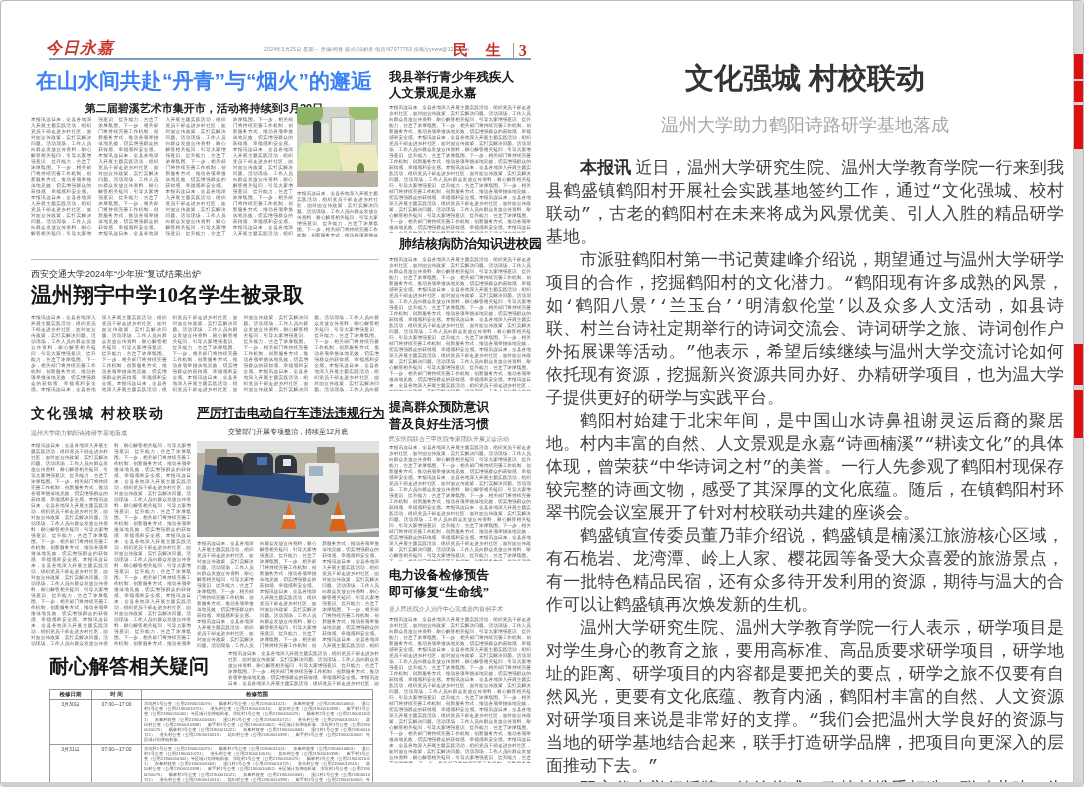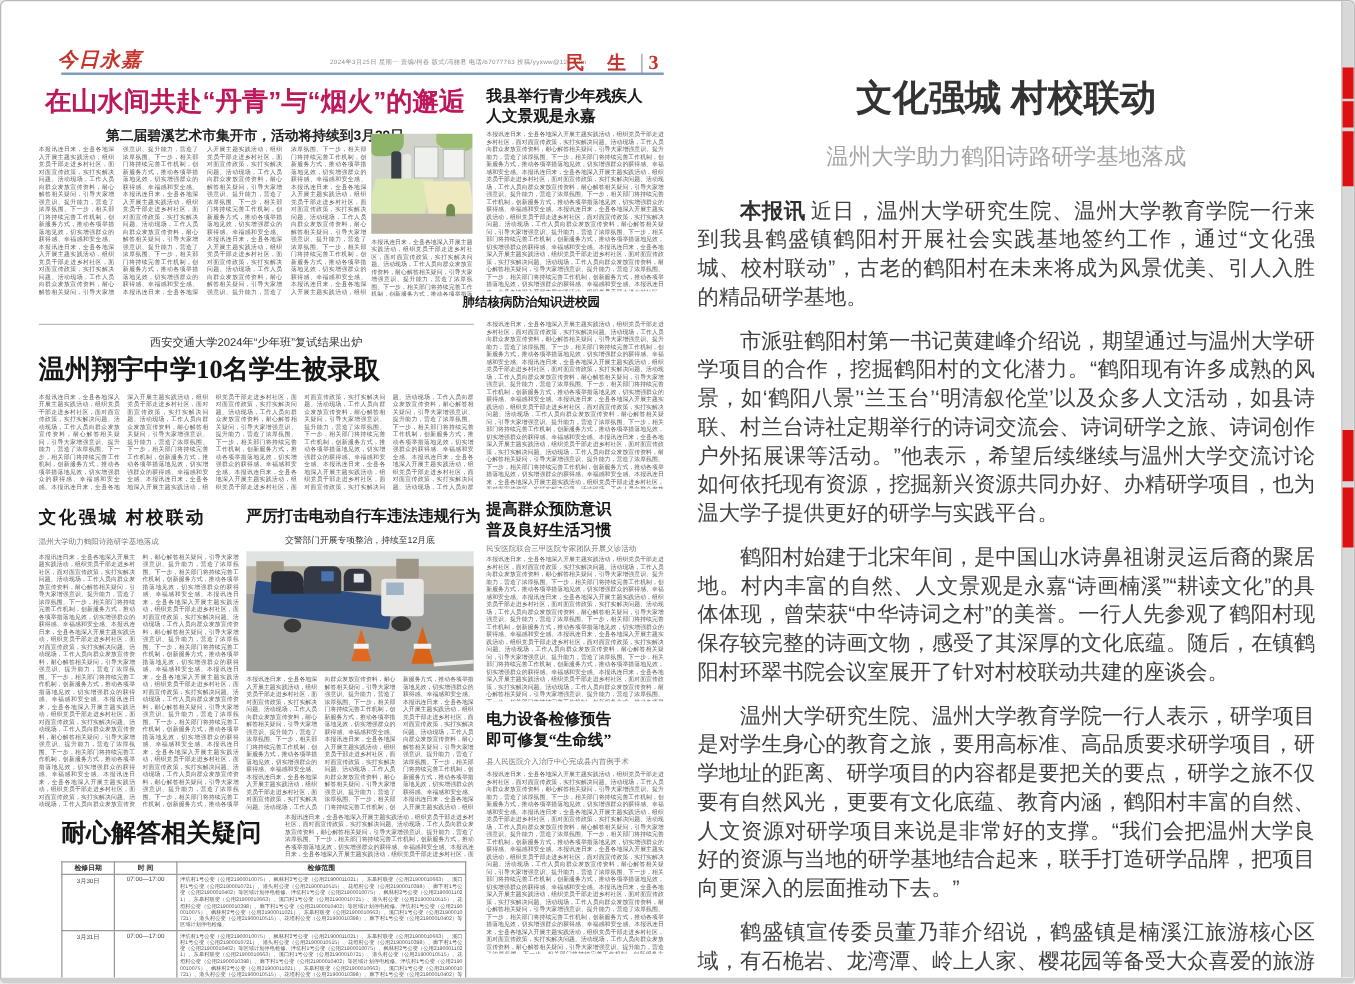--- a/index.html
+++ b/index.html
@@ -9,24 +9,24 @@
   #paper{position:absolute;left:22px;top:30px;width:510px;height:740px;background:#fff;}
   #paper *{box-sizing:border-box;}
   .abs{position:absolute;}
   .logo{font-family:"Liberation Serif",serif;font-weight:bold;font-style:italic;
         font-size:16px;color:#c5342c;letter-spacing:1px;}
   .dateline{font-size:5px;color:#8a8a8a;letter-spacing:.3px;white-space:nowrap;}
   .section-name{font-family:"Liberation Serif",serif;font-weight:bold;font-size:15px;color:#c5342c;letter-spacing:7px;}
   .page-no{font-family:"Liberation Serif",serif;font-weight:bold;font-size:16px;color:#c5342c;}
   .sec-div{width:1px;height:16px;background:#9a9a9a;margin:0 5px;}
   .blue-rule{height:2px;background:#7d9cbe;}
-  .lead-headline{font-size:21px;font-weight:900;color:#be185d;text-align:center;letter-spacing:0px;
+  .lead-headline{font-size:21px;font-weight:900;color:#3b82f6;text-align:center;letter-spacing:0px;
                  font-family:"Liberation Sans",sans-serif;white-space:nowrap;}
   .lead-subhead{font-size:11px;font-weight:bold;color:#222;text-align:center;white-space:nowrap;}
-  .kicker{font-size:9px;color:#333;text-align:center;white-space:nowrap;}
+  .kicker{font-size:9px;color:#333;white-space:nowrap;}
   .serif-head{font-family:"Liberation Serif",serif;font-weight:900;color:#161616;}
   .micro{font-size:4.7px;line-height:6px;color:#555;text-align:justify;overflow:hidden;
          word-break:break-all;}
   .micro.c2{column-count:2;column-gap:6px;}
   .micro.c3{column-count:3;column-gap:6px;}
   .micro.c4{column-count:4;column-gap:7px;}
   .micro.c5{column-count:5;column-gap:6px;}
   .sub-gray{font-size:6px;color:#777;white-space:nowrap;}
   .hrule{height:1px;background:#bbb;}
   
@@ -38,21 +38,21 @@
   .ptable th{font-size:5.5px;color:#333;font-weight:bold;text-align:center;height:8px;}
   .ptable td{font-size:5px;color:#444;}
   .ptable td.range{font-size:4.2px;line-height:5.2px;color:#555;text-align:justify;word-break:break-all;
                    height:33px;overflow:hidden;}
   .cdate{width:42px;text-align:center;} .ctime{width:50px;text-align:center;}
   
   #reader{position:absolute;left:545px;top:30px;width:518px;}
   .r-title{font-size:29px;font-weight:600;color:#333;text-align:center;margin:28px 0 0 0;}
   .r-subtitle{font-size:18px;color:#a6a6a6;text-align:center;margin:14px 0 0 0;}
   .r-body{margin-top:20px;font-size:17px;line-height:23px;color:#414141;text-align:justify;}
-  .r-body p{margin:12px;text-indent:2em;}
+  .r-body p{margin:0;text-indent:2em;font-family:Liberation Mono, monospace;}
   .r-body b{margin-right:4px;color:#2e2e2e;}
   
   #scrollstrip{position:absolute;right:0;top:0;bottom:0;width:9px;background:#d8d8d8;border-left:1px solid #c6c6c6;}
   #scrollstrip .marker{position:absolute;left:0;right:0;background:#dd1111;}
 </style>
 </head>
 <body>
 
 <div id="window">
 
@@ -88,21 +88,21 @@
     <div class="abs hrule" style="left:8px;top:228px;width:348px;"></div>
 
     <div class="abs kicker" style="left:8px;top:237px;width:348px;">西安交通大学2024年“少年班”复试结果出炉</div>
     <div class="abs serif-head" style="left:8px;top:250px;width:348px;font-size:21px;text-align:left;white-space:nowrap;">温州翔宇中学10名学生被录取</div>
     <div class="abs micro c5" style="left:8px;top:284px;width:348px;height:82px;">本报讯连日来，全县各地深入开展主题实践活动，组织党员干部走进乡村社区，面对面宣传政策，实打实解决问题。活动现场，工作人员向群众发放宣传资料，耐心解答相关疑问，引导大家增强意识、提升能力，营造了浓厚氛围。下一步，相关部门将持续完善工作机制，创新服务方式，推动各项举措落地见效，切实增强群众的获得感、幸福感和安全感。本报讯连日来，全县各地深入开展主题实践活动，组织党员干部走进乡村社区，面对面宣传政策，实打实解决问题。活动现场，工作人员向群众发放宣传资料，耐心解答相关疑问，引导大家增强意识、提升能力，营造了浓厚氛围。下一步，相关部门将持续完善工作机制，创新服务方式，推动各项举措落地见效，切实增强群众的获得感、幸福感和安全感。本报讯连日来，全县各地深入开展主题实践活动，组织党员干部走进乡村社区，面对面宣传政策，实打实解决问题。活动现场，工作人员向群众发放宣传资料，耐心解答相关疑问，引导大家增强意识、提升能力，营造了浓厚氛围。下一步，相关部门将持续完善工作机制，创新服务方式，推动各项举措落地见效，切实增强群众的获得感、幸福感和安全感。本报讯连日来，全县各地深入开展主题实践活动，组织党员干部走进乡村社区，面对面宣传政策，实打实解决问题。活动现场，工作人员向群众发放宣传资料，耐心解答相关疑问，引导大家增强意识、提升能力，营造了浓厚氛围。下一步，相关部门将持续完善工作机制，创新服务方式，推动各项举措落地见效，切实增强群众的获得感、幸福感和安全感。本报讯连日来，全县各地深入开展主题实践活动，组织党员干部走进乡村社区，面对面宣传政策，实打实解决问题。活动现场，工作人员向群众发放宣传资料，耐心解答相关疑问，引导大家增强意识、提升能力，营造了浓厚氛围。下一步，相关部门将持续完善工作机制，创新服务方式，推动各项举措落地见效，切实增强群众的获得感、幸福感和安全感。本报讯连日来，全县各地深入开展主题实践活动，组织党员干部走进乡村社区，面对面宣传政策，实打实解决问题。活动现场，工作人员向群众发放宣传资料，耐心解答相关疑问，引导大家增强意识、提升能力，营造了浓厚氛围。下一步，相关部门将持续完善工作机制，创新服务方式，推动各项举措落地见效，切实增强群众的获得感、幸福感和安全感。本报讯连日来，全县各地深入开展主题实践活动，组织党员干部走进乡村社区，面对面宣传政策，实打实解决问题。活动现场，工作人员向群众发放宣传资料，耐心解答相关疑问，引导大家增强意识、提升能力，营造了浓厚氛围。下一步，相关部门将持续完善工作机制，创新服务方式，推动各项举措落地见效，切实增强群众的获得感、幸福感和安全感。</div>
 
     <div class="abs" style="left:8px;top:374px;width:160px;font-size:14px;font-weight:900;color:#161616;letter-spacing:2px;">文化强城  村校联动</div>
     <div class="abs sub-gray" style="left:8px;top:398px;">温州大学助力鹤阳诗路研学基地落成</div>
     <div class="abs micro c2" style="left:8px;top:412px;width:160px;height:206px;">本报讯连日来，全县各地深入开展主题实践活动，组织党员干部走进乡村社区，面对面宣传政策，实打实解决问题。活动现场，工作人员向群众发放宣传资料，耐心解答相关疑问，引导大家增强意识、提升能力，营造了浓厚氛围。下一步，相关部门将持续完善工作机制，创新服务方式，推动各项举措落地见效，切实增强群众的获得感、幸福感和安全感。本报讯连日来，全县各地深入开展主题实践活动，组织党员干部走进乡村社区，面对面宣传政策，实打实解决问题。活动现场，工作人员向群众发放宣传资料，耐心解答相关疑问，引导大家增强意识、提升能力，营造了浓厚氛围。下一步，相关部门将持续完善工作机制，创新服务方式，推动各项举措落地见效，切实增强群众的获得感、幸福感和安全感。本报讯连日来，全县各地深入开展主题实践活动，组织党员干部走进乡村社区，面对面宣传政策，实打实解决问题。活动现场，工作人员向群众发放宣传资料，耐心解答相关疑问，引导大家增强意识、提升能力，营造了浓厚氛围。下一步，相关部门将持续完善工作机制，创新服务方式，推动各项举措落地见效，切实增强群众的获得感、幸福感和安全感。本报讯连日来，全县各地深入开展主题实践活动，组织党员干部走进乡村社区，面对面宣传政策，实打实解决问题。活动现场，工作人员向群众发放宣传资料，耐心解答相关疑问，引导大家增强意识、提升能力，营造了浓厚氛围。下一步，相关部门将持续完善工作机制，创新服务方式，推动各项举措落地见效，切实增强群众的获得感、幸福感和安全感。本报讯连日来，全县各地深入开展主题实践活动，组织党员干部走进乡村社区，面对面宣传政策，实打实解决问题。活动现场，工作人员向群众发放宣传资料，耐心解答相关疑问，引导大家增强意识、提升能力，营造了浓厚氛围。下一步，相关部门将持续完善工作机制，创新服务方式，推动各项举措落地见效，切实增强群众的获得感、幸福感和安全感。本报讯连日来，全县各地深入开展主题实践活动，组织党员干部走进乡村社区，面对面宣传政策，实打实解决问题。活动现场，工作人员向群众发放宣传资料，耐心解答相关疑问，引导大家增强意识、提升能力，营造了浓厚氛围。下一步，相关部门将持续完善工作机制，创新服务方式，推动各项举措落地见效，切实增强群众的获得感、幸福感和安全感。本报讯连日来，全县各地深入开展主题实践活动，组织党员干部走进乡村社区，面对面宣传政策，实打实解决问题。活动现场，工作人员向群众发放宣传资料，耐心解答相关疑问，引导大家增强意识、提升能力，营造了浓厚氛围。下一步，相关部门将持续完善工作机制，创新服务方式，推动各项举措落地见效，切实增强群众的获得感、幸福感和安全感。本报讯连日来，全县各地深入开展主题实践活动，组织党员干部走进乡村社区，面对面宣传政策，实打实解决问题。活动现场，工作人员向群众发放宣传资料，耐心解答相关疑问，引导大家增强意识、提升能力，营造了浓厚氛围。下一步，相关部门将持续完善工作机制，创新服务方式，推动各项举措落地见效，切实增强群众的获得感、幸福感和安全感。</div>
 
-    <div class="abs serif-head" style="left:174px;top:374px;width:182px;font-size:12.5px;text-align:center;white-space:nowrap;">严厉打击电动自行车违法违规行为</div>
+    <div class="abs serif-head" style="left:174px;top:374px;width:182px;font-size:12.5px;text-align:center;white-space:nowrap;text-decoration:underline;">严厉打击电动自行车违法违规行为</div>
     <div class="abs" style="left:174px;top:396px;width:182px;font-size:7px;color:#333;text-align:center;white-space:nowrap;">交警部门开展专项整治，持续至12月底</div>
 
     <div class="abs photo" style="left:174px;top:410px;width:182px;height:96px;background:#dfe3e2;">
       <div style="left:0;top:12px;width:182px;height:22px;background:#b9b3a5;"></div>
       <div style="left:8px;top:8px;width:22px;height:26px;background:#a59d8c;"></div>
       <div style="left:120px;top:6px;width:18px;height:28px;background:#9e9687;"></div>
       <div style="left:0;top:34px;width:182px;height:62px;background:#9b9c98;"></div>
       <div style="left:6px;top:30px;width:110px;height:26px;background:#2e4f84;transform:rotate(7deg);border-radius:2px;"></div>
       <div style="left:108px;top:22px;width:34px;height:30px;background:#e8e8e6;border-radius:3px;"></div>
       <div style="left:112px;top:25px;width:14px;height:10px;background:#9fb4c4;"></div>
@@ -144,21 +144,21 @@
         </tr>
       </tbody>
     </table>
 
     <div class="abs serif-head" style="left:366px;top:38px;width:142px;font-size:12.5px;line-height:16px;">
       <div>我县举行青少年残疾人</div>
       <div>人文景观是永嘉</div>
     </div>
     <div class="abs micro" style="left:366px;top:74px;width:142px;height:128px;">本报讯连日来，全县各地深入开展主题实践活动，组织党员干部走进乡村社区，面对面宣传政策，实打实解决问题。活动现场，工作人员向群众发放宣传资料，耐心解答相关疑问，引导大家增强意识、提升能力，营造了浓厚氛围。下一步，相关部门将持续完善工作机制，创新服务方式，推动各项举措落地见效，切实增强群众的获得感、幸福感和安全感。本报讯连日来，全县各地深入开展主题实践活动，组织党员干部走进乡村社区，面对面宣传政策，实打实解决问题。活动现场，工作人员向群众发放宣传资料，耐心解答相关疑问，引导大家增强意识、提升能力，营造了浓厚氛围。下一步，相关部门将持续完善工作机制，创新服务方式，推动各项举措落地见效，切实增强群众的获得感、幸福感和安全感。本报讯连日来，全县各地深入开展主题实践活动，组织党员干部走进乡村社区，面对面宣传政策，实打实解决问题。活动现场，工作人员向群众发放宣传资料，耐心解答相关疑问，引导大家增强意识、提升能力，营造了浓厚氛围。下一步，相关部门将持续完善工作机制，创新服务方式，推动各项举措落地见效，切实增强群众的获得感、幸福感和安全感。本报讯连日来，全县各地深入开展主题实践活动，组织党员干部走进乡村社区，面对面宣传政策，实打实解决问题。活动现场，工作人员向群众发放宣传资料，耐心解答相关疑问，引导大家增强意识、提升能力，营造了浓厚氛围。下一步，相关部门将持续完善工作机制，创新服务方式，推动各项举措落地见效，切实增强群众的获得感、幸福感和安全感。本报讯连日来，全县各地深入开展主题实践活动，组织党员干部走进乡村社区，面对面宣传政策，实打实解决问题。活动现场，工作人员向群众发放宣传资料，耐心解答相关疑问，引导大家增强意识、提升能力，营造了浓厚氛围。下一步，相关部门将持续完善工作机制，创新服务方式，推动各项举措落地见效，切实增强群众的获得感、幸福感和安全感。</div>
 
-    <div class="abs serif-head" style="left:347px;top:204px;width:142px;font-size:10px;white-space:nowrap;">肺结核病防治知识进校园</div>
+    <div class="abs serif-head" style="left:376px;top:204px;width:142px;font-size:13px;white-space:nowrap;">肺结核病防治知识进校园</div>
     <div class="abs micro" style="left:366px;top:226px;width:142px;height:134px;">本报讯连日来，全县各地深入开展主题实践活动，组织党员干部走进乡村社区，面对面宣传政策，实打实解决问题。活动现场，工作人员向群众发放宣传资料，耐心解答相关疑问，引导大家增强意识、提升能力，营造了浓厚氛围。下一步，相关部门将持续完善工作机制，创新服务方式，推动各项举措落地见效，切实增强群众的获得感、幸福感和安全感。本报讯连日来，全县各地深入开展主题实践活动，组织党员干部走进乡村社区，面对面宣传政策，实打实解决问题。活动现场，工作人员向群众发放宣传资料，耐心解答相关疑问，引导大家增强意识、提升能力，营造了浓厚氛围。下一步，相关部门将持续完善工作机制，创新服务方式，推动各项举措落地见效，切实增强群众的获得感、幸福感和安全感。本报讯连日来，全县各地深入开展主题实践活动，组织党员干部走进乡村社区，面对面宣传政策，实打实解决问题。活动现场，工作人员向群众发放宣传资料，耐心解答相关疑问，引导大家增强意识、提升能力，营造了浓厚氛围。下一步，相关部门将持续完善工作机制，创新服务方式，推动各项举措落地见效，切实增强群众的获得感、幸福感和安全感。本报讯连日来，全县各地深入开展主题实践活动，组织党员干部走进乡村社区，面对面宣传政策，实打实解决问题。活动现场，工作人员向群众发放宣传资料，耐心解答相关疑问，引导大家增强意识、提升能力，营造了浓厚氛围。下一步，相关部门将持续完善工作机制，创新服务方式，推动各项举措落地见效，切实增强群众的获得感、幸福感和安全感。本报讯连日来，全县各地深入开展主题实践活动，组织党员干部走进乡村社区，面对面宣传政策，实打实解决问题。活动现场，工作人员向群众发放宣传资料，耐心解答相关疑问，引导大家增强意识、提升能力，营造了浓厚氛围。下一步，相关部门将持续完善工作机制，创新服务方式，推动各项举措落地见效，切实增强群众的获得感、幸福感和安全感。</div>
 
     <div class="abs serif-head" style="left:366px;top:368px;width:142px;font-size:12.5px;line-height:17px;">
       <div>提高群众预防意识</div>
       <div>普及良好生活习惯</div>
     </div>
     <div class="abs sub-gray" style="left:366px;top:404px;">民安医院联合三甲医院专家团队开展义诊活动</div>
     <div class="abs micro" style="left:366px;top:414px;width:142px;height:116px;">本报讯连日来，全县各地深入开展主题实践活动，组织党员干部走进乡村社区，面对面宣传政策，实打实解决问题。活动现场，工作人员向群众发放宣传资料，耐心解答相关疑问，引导大家增强意识、提升能力，营造了浓厚氛围。下一步，相关部门将持续完善工作机制，创新服务方式，推动各项举措落地见效，切实增强群众的获得感、幸福感和安全感。本报讯连日来，全县各地深入开展主题实践活动，组织党员干部走进乡村社区，面对面宣传政策，实打实解决问题。活动现场，工作人员向群众发放宣传资料，耐心解答相关疑问，引导大家增强意识、提升能力，营造了浓厚氛围。下一步，相关部门将持续完善工作机制，创新服务方式，推动各项举措落地见效，切实增强群众的获得感、幸福感和安全感。本报讯连日来，全县各地深入开展主题实践活动，组织党员干部走进乡村社区，面对面宣传政策，实打实解决问题。活动现场，工作人员向群众发放宣传资料，耐心解答相关疑问，引导大家增强意识、提升能力，营造了浓厚氛围。下一步，相关部门将持续完善工作机制，创新服务方式，推动各项举措落地见效，切实增强群众的获得感、幸福感和安全感。本报讯连日来，全县各地深入开展主题实践活动，组织党员干部走进乡村社区，面对面宣传政策，实打实解决问题。活动现场，工作人员向群众发放宣传资料，耐心解答相关疑问，引导大家增强意识、提升能力，营造了浓厚氛围。下一步，相关部门将持续完善工作机制，创新服务方式，推动各项举措落地见效，切实增强群众的获得感、幸福感和安全感。</div>
 
     <div class="abs serif-head" style="left:366px;top:536px;width:142px;font-size:12.5px;line-height:17px;">
@@ -169,22 +169,22 @@
     <div class="abs micro" style="left:366px;top:586px;width:142px;height:146px;">本报讯连日来，全县各地深入开展主题实践活动，组织党员干部走进乡村社区，面对面宣传政策，实打实解决问题。活动现场，工作人员向群众发放宣传资料，耐心解答相关疑问，引导大家增强意识、提升能力，营造了浓厚氛围。下一步，相关部门将持续完善工作机制，创新服务方式，推动各项举措落地见效，切实增强群众的获得感、幸福感和安全感。本报讯连日来，全县各地深入开展主题实践活动，组织党员干部走进乡村社区，面对面宣传政策，实打实解决问题。活动现场，工作人员向群众发放宣传资料，耐心解答相关疑问，引导大家增强意识、提升能力，营造了浓厚氛围。下一步，相关部门将持续完善工作机制，创新服务方式，推动各项举措落地见效，切实增强群众的获得感、幸福感和安全感。本报讯连日来，全县各地深入开展主题实践活动，组织党员干部走进乡村社区，面对面宣传政策，实打实解决问题。活动现场，工作人员向群众发放宣传资料，耐心解答相关疑问，引导大家增强意识、提升能力，营造了浓厚氛围。下一步，相关部门将持续完善工作机制，创新服务方式，推动各项举措落地见效，切实增强群众的获得感、幸福感和安全感。本报讯连日来，全县各地深入开展主题实践活动，组织党员干部走进乡村社区，面对面宣传政策，实打实解决问题。活动现场，工作人员向群众发放宣传资料，耐心解答相关疑问，引导大家增强意识、提升能力，营造了浓厚氛围。下一步，相关部门将持续完善工作机制，创新服务方式，推动各项举措落地见效，切实增强群众的获得感、幸福感和安全感。本报讯连日来，全县各地深入开展主题实践活动，组织党员干部走进乡村社区，面对面宣传政策，实打实解决问题。活动现场，工作人员向群众发放宣传资料，耐心解答相关疑问，引导大家增强意识、提升能力，营造了浓厚氛围。下一步，相关部门将持续完善工作机制，创新服务方式，推动各项举措落地见效，切实增强群众的获得感、幸福感和安全感。本报讯连日来，全县各地深入开展主题实践活动，组织党员干部走进乡村社区，面对面宣传政策，实打实解决问题。活动现场，工作人员向群众发放宣传资料，耐心解答相关疑问，引导大家增强意识、提升能力，营造了浓厚氛围。下一步，相关部门将持续完善工作机制，创新服务方式，推动各项举措落地见效，切实增强群众的获得感、幸福感和安全感。</div>
   </div>
 
   <div id="reader">
     <div class="r-title">文化强城 村校联动</div>
     <div class="r-subtitle">温州大学助力鹤阳诗路研学基地落成</div>
     <div class="r-body">
       <p><b>本报讯</b><span>近日，温州大学研究生院、温州大学教育学院一行来到我县鹤盛镇鹤阳村开展社会实践基地签约工作，通过“文化强城、校村联动”，古老的鹤阳村在未来将成为风景优美、引人入胜的精品研学基地。</span></p>
       <p>市派驻鹤阳村第一书记黄建峰介绍说，期望通过与温州大学研学项目的合作，挖掘鹤阳村的文化潜力。“鹤阳现有许多成熟的风景，如‘鹤阳八景’‘兰玉台’‘明清叙伦堂’以及众多人文活动，如县诗联、村兰台诗社定期举行的诗词交流会、诗词研学之旅、诗词创作户外拓展课等活动。”他表示，希望后续继续与温州大学交流讨论如何依托现有资源，挖掘新兴资源共同办好、办精研学项目，也为温大学子提供更好的研学与实践平台。</p>
       <p>鹤阳村始建于北宋年间，是中国山水诗鼻祖谢灵运后裔的聚居地。村内丰富的自然、人文景观是永嘉“诗画楠溪”“耕读文化”的具体体现，曾荣获“中华诗词之村”的美誉。一行人先参观了鹤阳村现保存较完整的诗画文物，感受了其深厚的文化底蕴。随后，在镇鹤阳村环翠书院会议室展开了针对村校联动共建的座谈会。</p>
+      <p>鹤盛镇宣传委员董乃菲介绍说，鹤盛镇是楠溪江旅游核心区域，有石桅岩、龙湾潭、岭上人家、樱花园等备受大众喜爱的旅游景点，有一批特色精品民宿，还有众多待开发利用的资源，期待与温大的合作可以让鹤盛镇再次焕发新的生机。</p>
       <p>温州大学研究生院、温州大学教育学院一行人表示，研学项目是对学生身心的教育之旅，要用高标准、高品质要求研学项目，研学地址的距离、研学项目的内容都是要把关的要点，研学之旅不仅要有自然风光，更要有文化底蕴、教育内涵，鹤阳村丰富的自然、人文资源对研学项目来说是非常好的支撑。“我们会把温州大学良好的资源与当地的研学基地结合起来，联手打造研学品牌，把项目向更深入的层面推动下去。”</p>
-      <p>鹤盛镇宣传委员董乃菲介绍说，鹤盛镇是楠溪江旅游核心区域，有石桅岩、龙湾潭、岭上人家、樱花园等备受大众喜爱的旅游景点，有一批特色精品民宿，还有众多待开发利用的资源，期待与温大的合作可以让鹤盛镇再次焕发新的生机。</p>
       <p>双方代表举行授牌、签约仪式。政校村携手打造、联动共建，为鹤盛镇的研学之旅注入了新的活力和动力。</p>
     </div>
 
   </div>
 
   <div id="scrollstrip">
       <div class="marker" style="top: 53px; height: 25px; background: rgb(221, 17, 17);"></div>
       <div class="marker" style="top: 80px; height: 21px; background: rgb(221, 17, 17);"></div>
       <div class="marker" style="top: 104px; height: 44px; background: rgb(221, 17, 17);"></div>
       <div class="marker" style="top: 343px; height: 41px; background: rgb(221, 17, 17);"></div>

